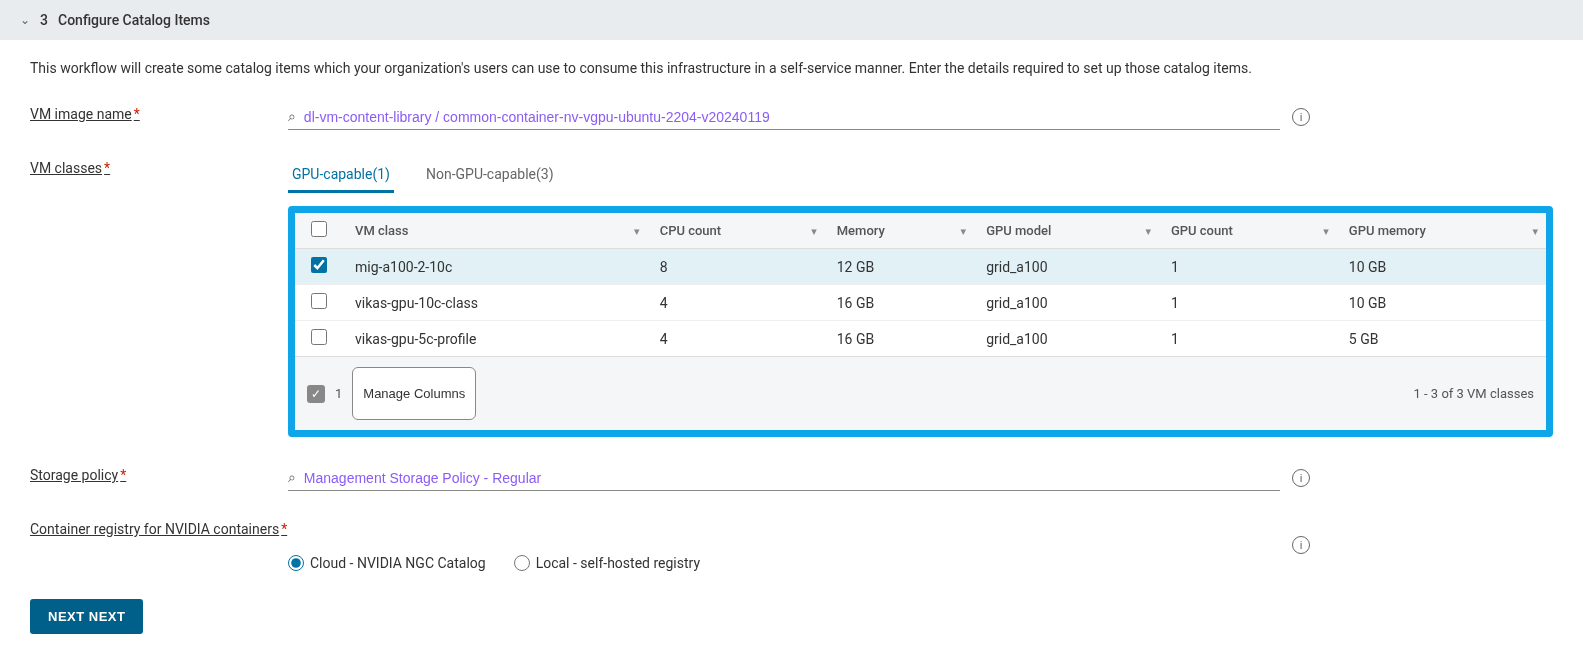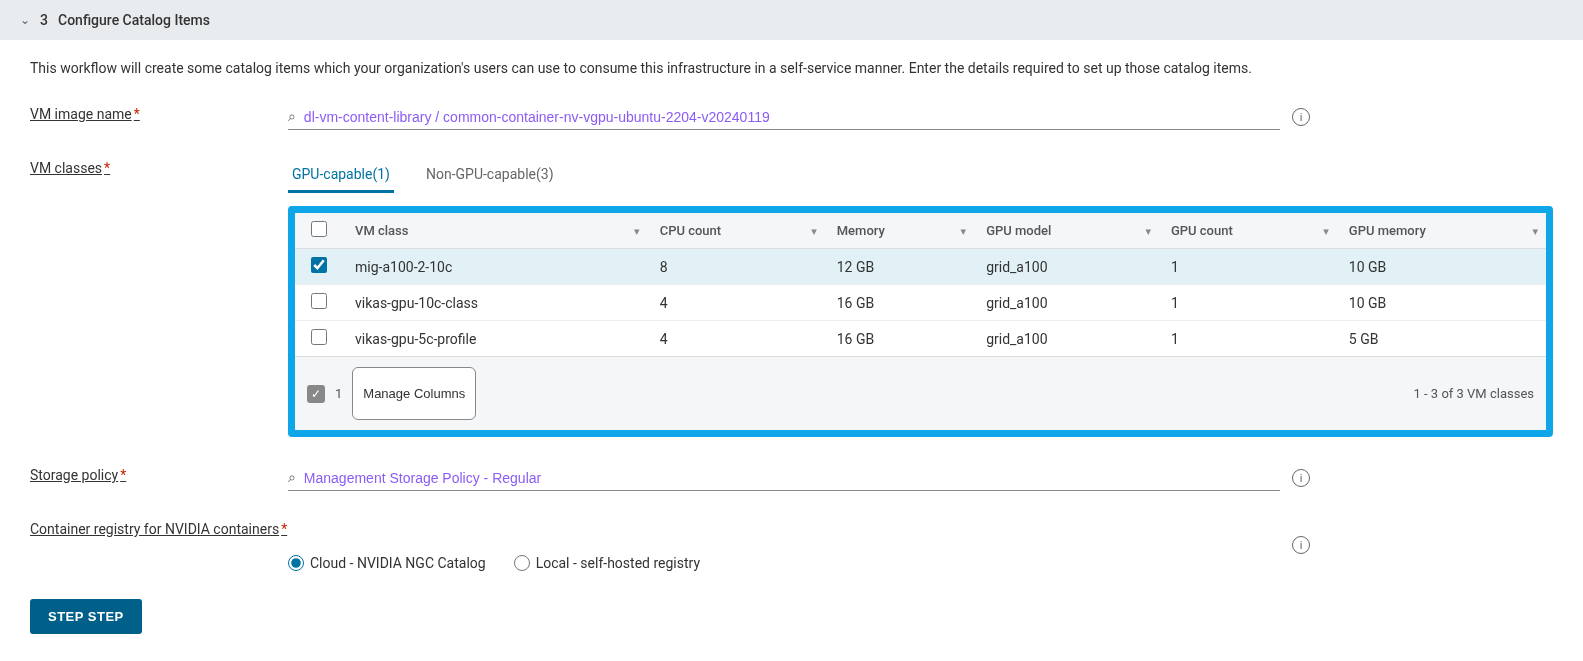--- a/index.html
+++ b/index.html
@@ -168,14 +168,14 @@
           <label class="radio-opt">
             <input type="radio" name="reg" style="">
             <span>Local - self-hosted registry</span>
           </label>
         </div>
         <span class="info-icon">i</span>
       </div>
     </div>
   </div>
 
-  <button class="next-btn">STEP STEP</button>
+  <button class="next-btn">NEXT NEXT</button>
 </div>
 
 </body></html>

